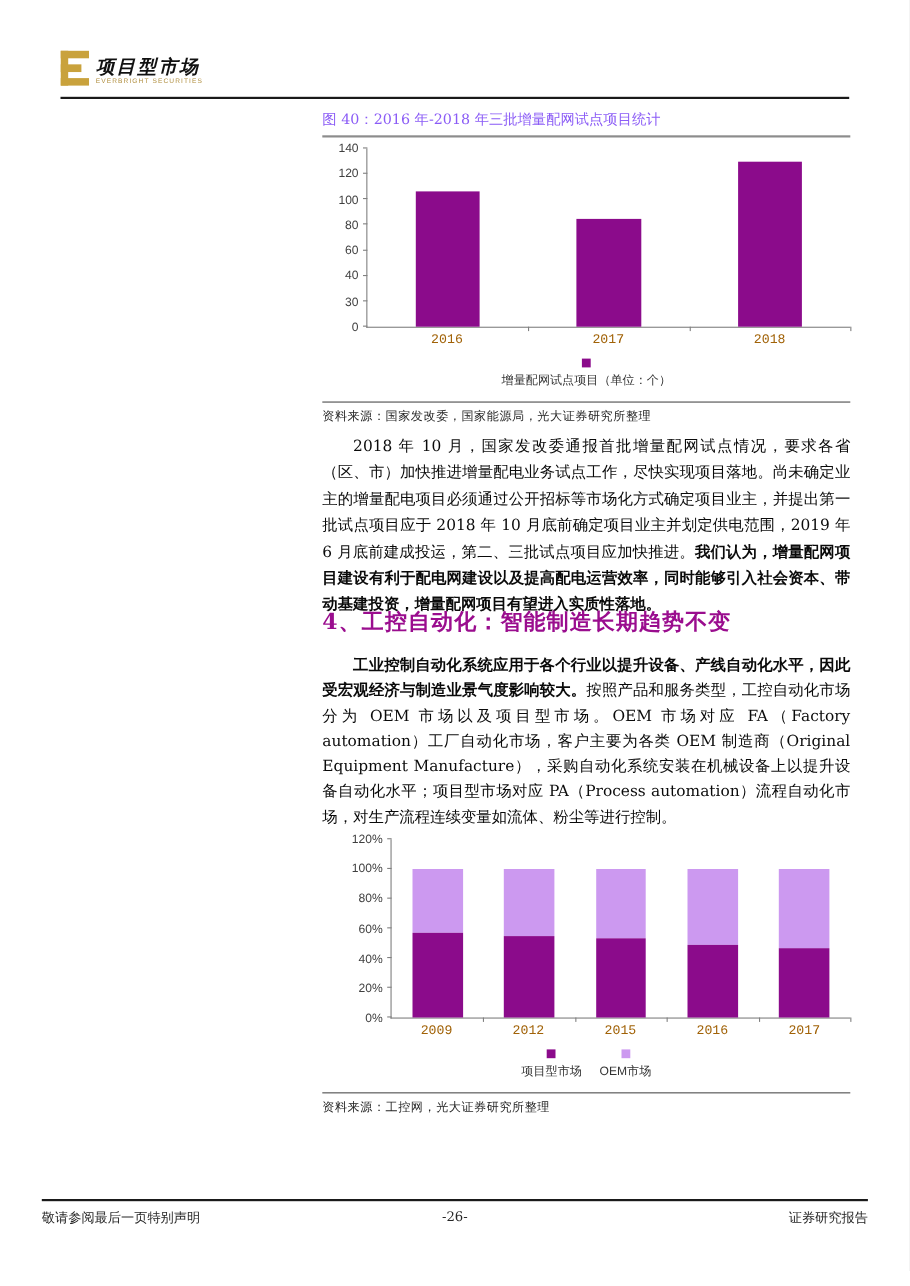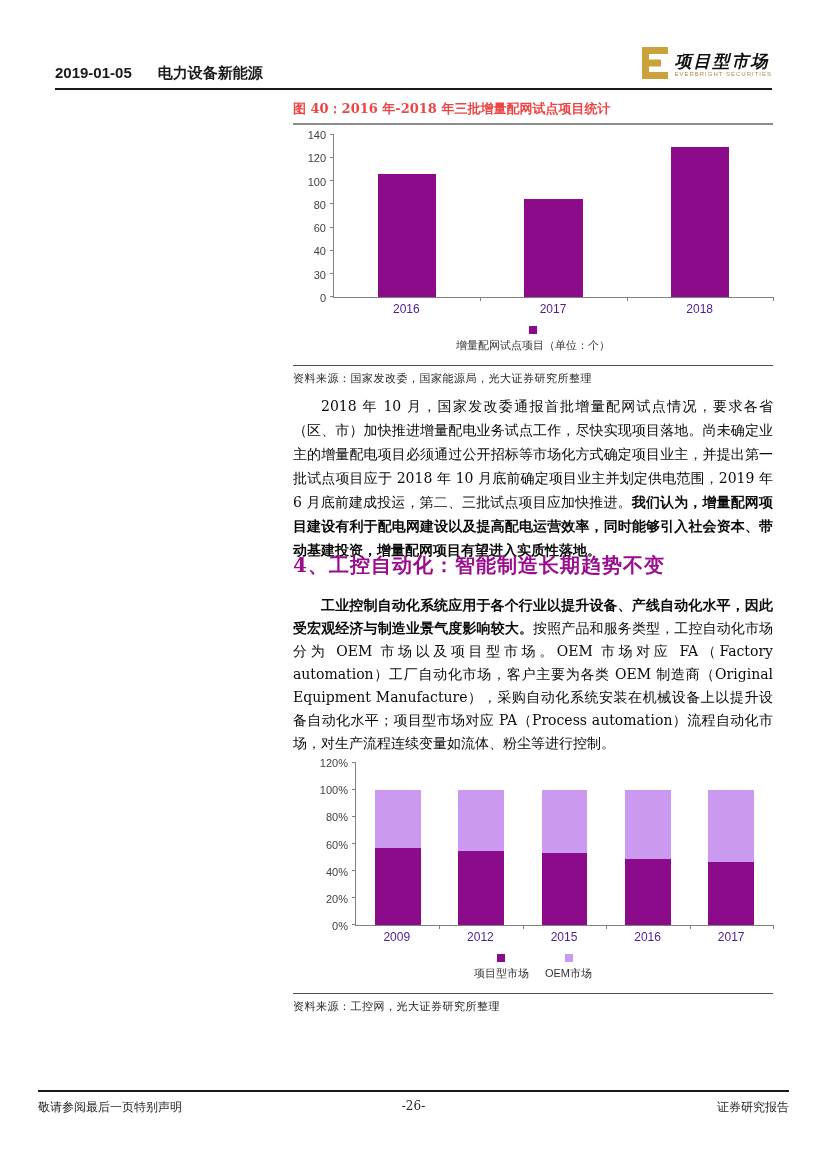--- a/index.html
+++ b/index.html
@@ -18,21 +18,21 @@
   }
   .hdr-left { font-size:15px; font-weight:bold; color:#1a1a1a; }
   .hdr-left .cat { margin-left:26px; }
   .logo { display:flex; align-items:center; gap:6px; }
   .logo-text { display:flex; flex-direction:column; line-height:1.1; }
   .logo-cn { font-family:"DejaVu Serif", serif; font-weight:bold; font-size:17px; color:#111; letter-spacing:2px; font-style:italic; }
   .logo-en { font-size:6px; color:#b08e3e; letter-spacing:1px; }
   
   .col { position:absolute; left:293px; width:480px; }
   .fig-title {
-    font-size:13px; font-weight:bold; color:#ef4444;
+    font-size:13px; font-weight:normal; color:#8b5cf6;
     padding-bottom:5px; border-bottom:2px solid #8c8c8c;
   }
   .source {
     margin-top:12px; border-top:1px solid #4d4d4d; padding-top:5px;
     font-size:11px; color:#262626; letter-spacing:0.5px;
   }
   .body-para {
     font-size:14px; line-height:24px; text-align:justify; text-indent:2em;
     color:#0a0a0a;
   }
@@ -56,42 +56,39 @@
   }
   .ymark { position:absolute; left:-4px; width:4px; height:1px; background:#808080; }
   .xmark { position:absolute; bottom:-4px; width:1px; height:4px; background:#808080; }
   .slots { position:absolute; left:0; right:0; top:0; bottom:0; display:flex; }
   .slot { flex:1; display:flex; align-items:flex-end; justify-content:center; }
   .bar {}
   .bar.stacked { height:100%; display:flex; flex-direction:column-reverse; background:transparent; }
   .xlabels { display:flex; margin-top:4px; }
   .fig40 .xlabels { margin-left:40px; }
   .fig41 .xlabels { margin-left:62px; }
-  .xlab { flex:1; text-align:center; font-size:12px; color:#4c1d95; }
+  .xlab { flex:1; text-align:center; font-size:12px; color:#a16207;font-family:Liberation Mono, monospace; }
   .legend { display:flex; justify-content:center; gap:16px; margin-top:10px; }
   .legend-item { display:flex; align-items:center; gap:4px; font-size:11px; color:#333;flex-direction:column; }
   .legend-swatch { width:8px; height:8px; display:inline-block; }
   
   .ftr {
     position:absolute; left:38px; right:38px; top:1090px;
     border-top:2px solid #1a1a1a; padding-top:7px;
     display:flex; justify-content:space-between;
     font-size:12px; color:#262626;
   }
   .ftr .pg { position:absolute; left:50%; transform:translateX(-50%); }
 </style>
 </head>
 <body>
 
 <div class="page">
 
   <div class="hdr">
-    <div class="hdr-left">
-      <span>2019-01-05</span><span class="cat">电力设备新能源</span>
-    </div>
     <div class="logo">
       <span>
         <svg width="26" height="32" viewBox="0 0 26 32">
           <rect x="0" y="0" width="7" height="32" fill="#c9a23c"></rect>
           <rect x="0" y="0" width="26" height="7" fill="#c9a23c"></rect>
           <rect x="0" y="12.5" width="19" height="7" fill="#c9a23c"></rect>
           <rect x="0" y="25" width="26" height="7" fill="#c9a23c"></rect>
         </svg>
       </span>
       <span class="logo-text">

